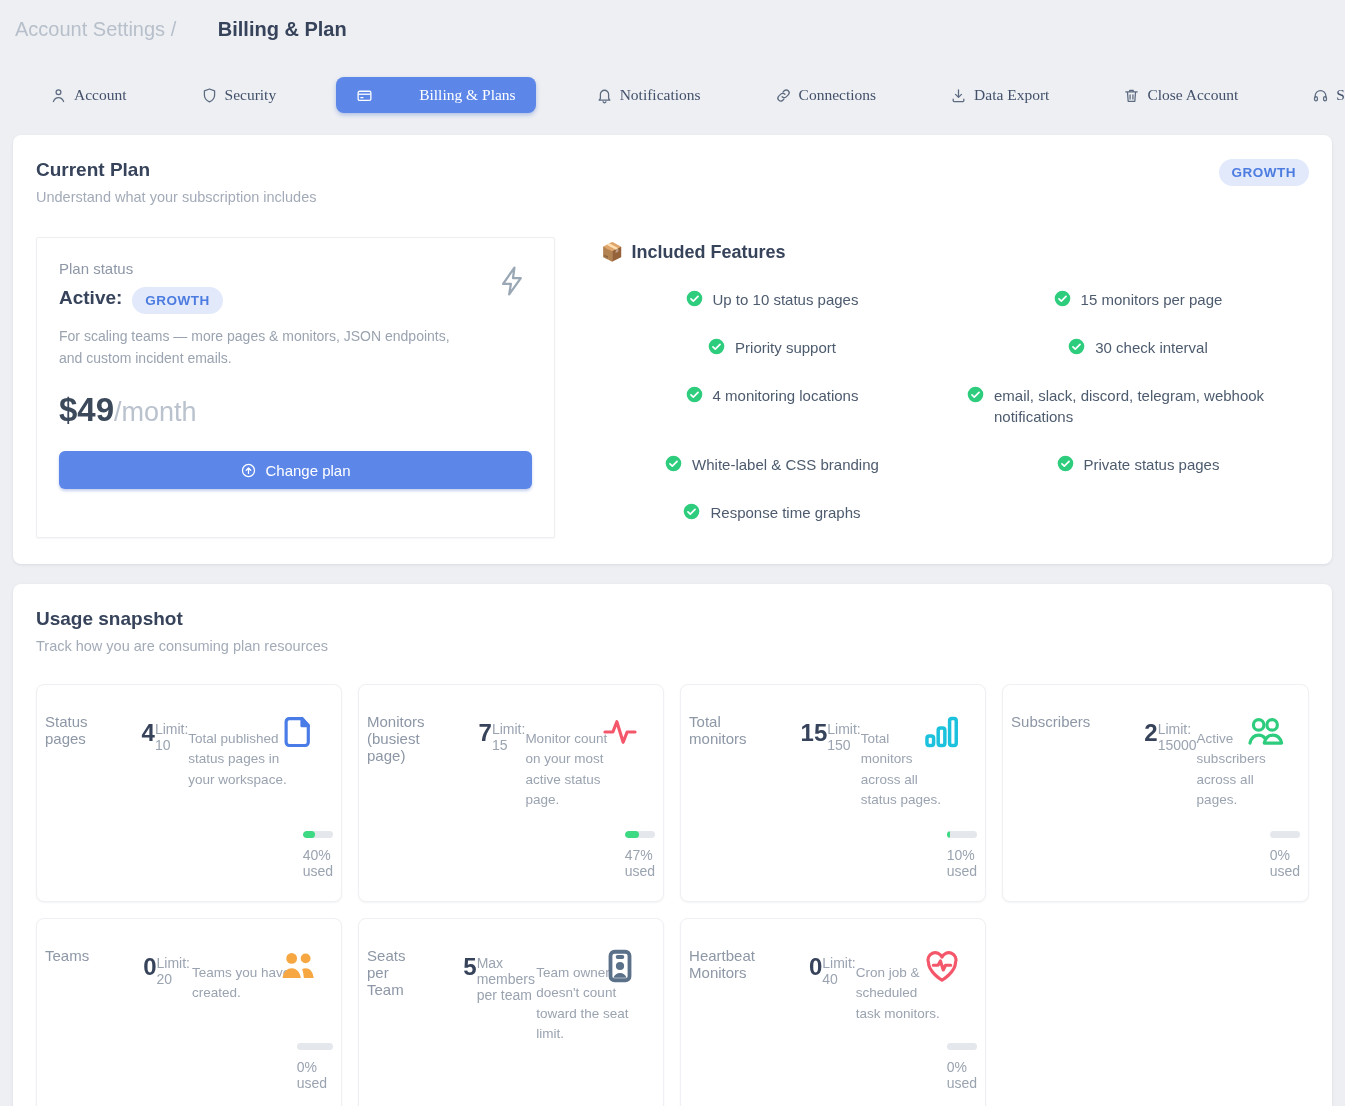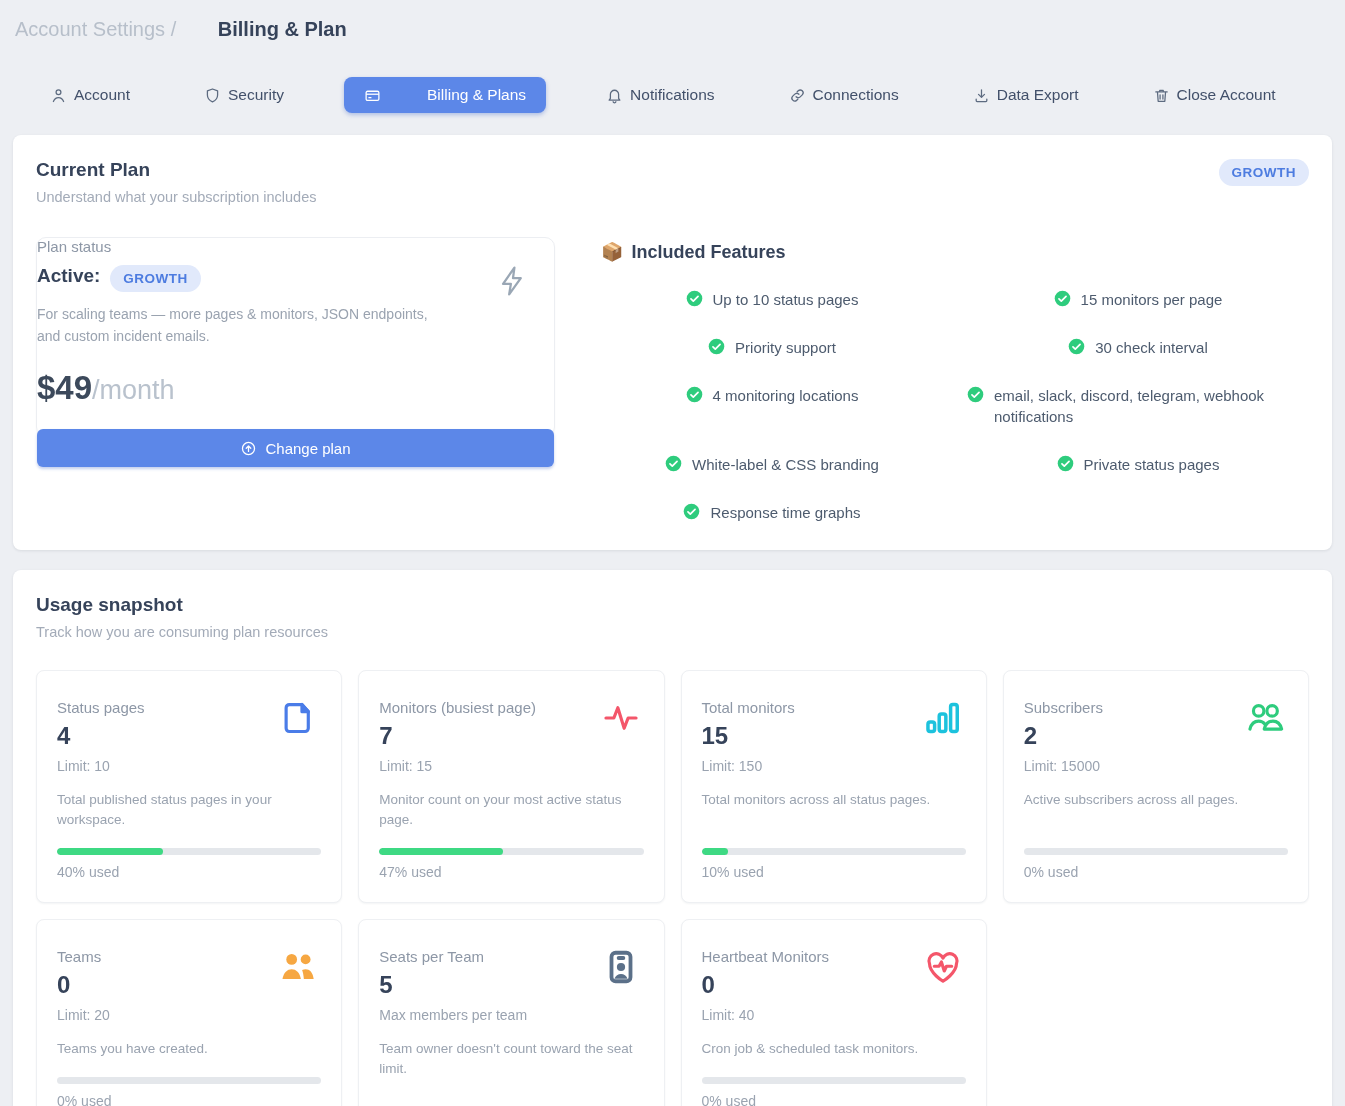--- a/index.html
+++ b/index.html
@@ -16,21 +16,21 @@
   
   .breadcrumb { padding:6px 2px 0 2px; font-size:20px; }
   .crumb-muted { color:#b7bfca; font-weight:400; }
   .crumb-current { color:#36435a; font-weight:700;margin-left:36px; }
 
   
   .tabs { display:flex; align-items:center; gap:46px; margin:36px 0 22px; padding:0 23px; }
   .tab {
     display:inline-flex; align-items:center; gap:7px;
     background:transparent; border:none; cursor:pointer;
-    font-family:Liberation Sans, sans-serif; font-size:15.5px; color:#42506a;
+    font-family:Liberation Serif, serif; font-size:15.5px; color:#42506a;
     padding:9px 14px; border-radius:8px; white-space:nowrap;
   }
   .tab .tab-icon { display:inline-flex; width:17px; height:17px; color:#5d6b80; }
   .tab .tab-icon svg { width:17px; height:17px; }
   .tab.active {
     background:#5c87e8; color:#fff;
     box-shadow:0 2px 4px rgba(60,100,200,.35);
     padding:9px 20px;
     gap:46px;
   }
@@ -50,24 +50,24 @@
 
   .pill {
     display:inline-block; background:#e1e9fb; color:#4d7ce0;
     font-size:13.5px; font-weight:700; letter-spacing:.5px;
     padding:6px 13px; border-radius:14px;
   }
 
   
   .plan-body { display:grid; grid-template-columns:519px 1fr; gap:46px; margin-top:32px; }
   .plan-status-box {
-    border:1px solid #eceef2; border-radius:10px;
-    position:relative;
+    border:1px solid #eceef2; border-radius:2px;
+    padding:22px; position:relative;
     box-shadow:0 1px 2px rgba(25,36,56,.04);
-    height:200px;
+    height:301px;
   }
   .bolt-icon { position:absolute; top:26px; right:24px; color:#9aa7b5; }
   .bolt-icon svg { width:34px; height:34px; }
   .ps-label { font-size:15px; color:#8d97a6; }
   .ps-active { display:flex; gap:10px; margin-top:10px; }
   .ps-active-word { font-size:19px; font-weight:700; color:#36435a; }
   .ps-desc { font-size:14px; color:#9aa3b0; line-height:1.55; margin-top:12px; max-width:410px; }
   .price-row { margin-top:22px; display:flex; align-items:baseline; }
   .price-amount { font-size:33px; font-weight:700; color:#3c495b; }
   .price-period { font-size:27px; color:#b9c2cd; font-weight:400; }
@@ -88,22 +88,22 @@
     margin-top:26px; align-items:start;
   }
   .feature { display:flex; align-items:flex-start; gap:10px; font-size:15px; color:#4d5b6e; line-height:1.45; max-width:350px;justify-content:center; }
   .feature .check-icon { flex:0 0 auto; width:17px; height:17px; margin-top:1px; }
 
   
   .usage-grid { display:grid; grid-template-columns:repeat(4,1fr); gap:16px; margin-top:30px; }
   .usage-card {
     border:1px solid #eef0f3; border-radius:8px;
     background:#fff; box-shadow:0 1px 2px rgba(25,36,56,.05);
-    padding:28px 20px 22px; position:relative;
-    display:flex; flex-direction:column; min-height:218px;
+    padding:28px 8px 22px; position:relative;
+    display:flex; flex-direction:row; min-height:218px;
   }
   .usage-grid .usage-card:nth-child(n+5) { min-height:196px; }
   .uc-icon { position:absolute; top:28px; right:24px; }
   .uc-icon svg { width:38px; height:38px; }
   .uc-title { font-size:15px; color:#8d97a6; padding-right:54px; }
   .uc-value { font-size:24px; font-weight:700; color:#36435a; margin-top:6px; }
   .uc-limit { font-size:14px; color:#9aa3b0; margin-top:8px; }
   .uc-desc { font-size:13.5px; color:#9aa3b0; line-height:1.5; margin-top:16px; padding-right:4px; }
   .uc-progress-wrap { margin-top:auto; padding-top:18px; }
   .uc-track { height:7px; border-radius:4px; background:#e4e7eb; overflow:hidden; }

